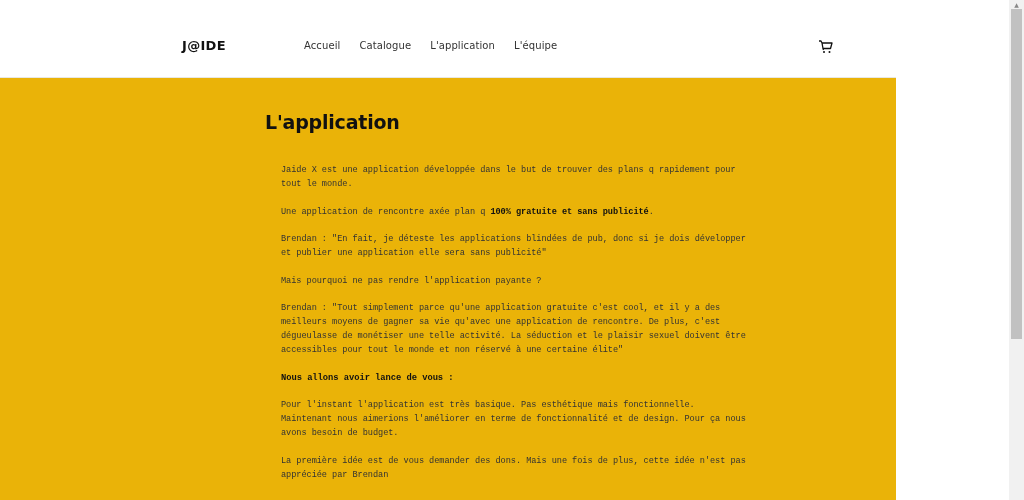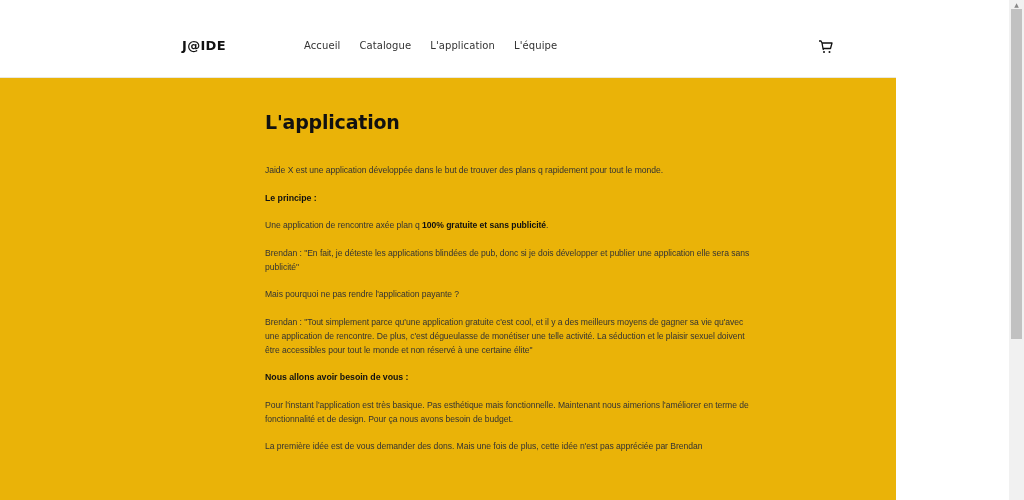--- a/index.html
+++ b/index.html
@@ -9,21 +9,21 @@
     .viewport { position: absolute; left: 0; top: 16px; width: 896px; height: 500px; overflow: hidden; background: #eab308; }
 
     .header { position: absolute; left: 0; top: 0; width: 1009px; height: 62px; border-bottom: 1px solid #e8e8e3; background: #fff; }
     .logo { position: absolute; left: 182px; top: 22px; font-family: "DejaVu Sans", sans-serif; font-weight: bold; font-size: 13px; letter-spacing: 0.3px; color: #111; }
     .nav { position: absolute; left: 304px; top: 24px; display: flex; gap: 0; text-align: center; }
     .nav a { font-family: "DejaVu Sans", sans-serif; font-size: 10px; color: #333; text-decoration: none; margin-right: 19px; letter-spacing: 0.1px; }
     .cart { position: absolute; left: 818px; top: 23px; width: 16px; height: 14px; cursor: pointer; }
 
     .content { position: absolute; left: 265px; top: 95px; width: 485px; }
     .page-title { font-family: "DejaVu Sans", sans-serif; font-weight: bold; font-size: 19px; color: #111; margin-bottom: 30px; letter-spacing: -0.2px; }
-    .content p { font-family: Liberation Sans, sans-serif; font-size: 8.6px; line-height: 14px; color: #333; margin-bottom: 13.5px; letter-spacing: -0.05px; }
+    .content p { font-family: Liberation Mono, monospace; font-size: 8.6px; line-height: 14px; color: #333; margin-bottom: 13.5px; letter-spacing: -0.05px; margin-left: 16px; }
     .content p b { color: #111; font-weight: bold; }
     .content p.heading { font-weight: bold; color: #111; font-size: 8.8px; }
 
     .scrollbar { position: absolute; left: 1009px; top: 0; width: 15px; height: 500px; background: #f1f1f1; }
     .scroll-up { position: absolute; left: 0; top: 0; width: 15px; height: 9px; font-size: 6px; color: #888; text-align: center; line-height: 9px; }
     .scroll-thumb { position: absolute; left: 2px; top: 9px; width: 11px; height: 330px; background: #c1c1c1; }
 
     .messenger { position: absolute; left: 970px; top: 476px; width: 32px; height: 32px; border-radius: 50%; background: #111; cursor: pointer; }
     .messenger-inner { position: absolute; left: 4px; top: 4px; width: 24px; height: 24px; border-radius: 50%; background: #fff; }
   </style>
@@ -45,26 +45,25 @@
         <line x1="5" y1="8.5" x2="5.5" y2="10" stroke="#111" stroke-width="1.2"></line>
         <circle cx="6" cy="12" r="1" fill="#111"></circle>
         <circle cx="11.5" cy="12" r="1" fill="#111"></circle>
       </svg>
     </div>
   </header>
 
   <main class="content">
     <h1 class="page-title">L'application</h1>
     <p>Jaide X est une application développée dans le but de trouver des plans q rapidement pour tout le monde.</p>
-    <p class="heading">Le principe :</p>
     <p><span>Une application de rencontre axée plan q </span><b>100% gratuite et sans publicité</b><span>.</span></p>
     <p>Brendan : "En fait, je déteste les applications blindées de pub, donc si je dois développer et publier une application elle sera sans publicité"</p>
     <p>Mais pourquoi ne pas rendre l'application payante ?</p>
     <p>Brendan : "Tout simplement parce qu'une application gratuite c'est cool, et il y a des meilleurs moyens de gagner sa vie qu'avec une application de rencontre. De plus, c'est dégueulasse de monétiser une telle activité. La séduction et le plaisir sexuel doivent être accessibles pour tout le monde et non réservé à une certaine élite"</p>
-    <p class="heading">Nous allons avoir besoin de vous :</p>
+    <p class="heading">Nous allons avoir lance de vous :</p>
     <p>Pour l'instant l'application est très basique. Pas esthétique mais fonctionnelle. Maintenant nous aimerions l'améliorer en terme de fonctionnalité et de design. Pour ça nous avons besoin de budget.</p>
     <p>La première idée est de vous demander des dons. Mais une fois de plus, cette idée n'est pas appréciée par Brendan</p>
   </main>
 
   <div class="messenger">
     <div class="messenger-inner">
       <svg width="24" height="24" viewBox="0 0 24 24">
         <path d="M7 14 L10.5 10.5 L13 12.5 L17 9 L13.5 13.5 L11 11.5 Z" fill="#111"></path>
       </svg>
     </div>

